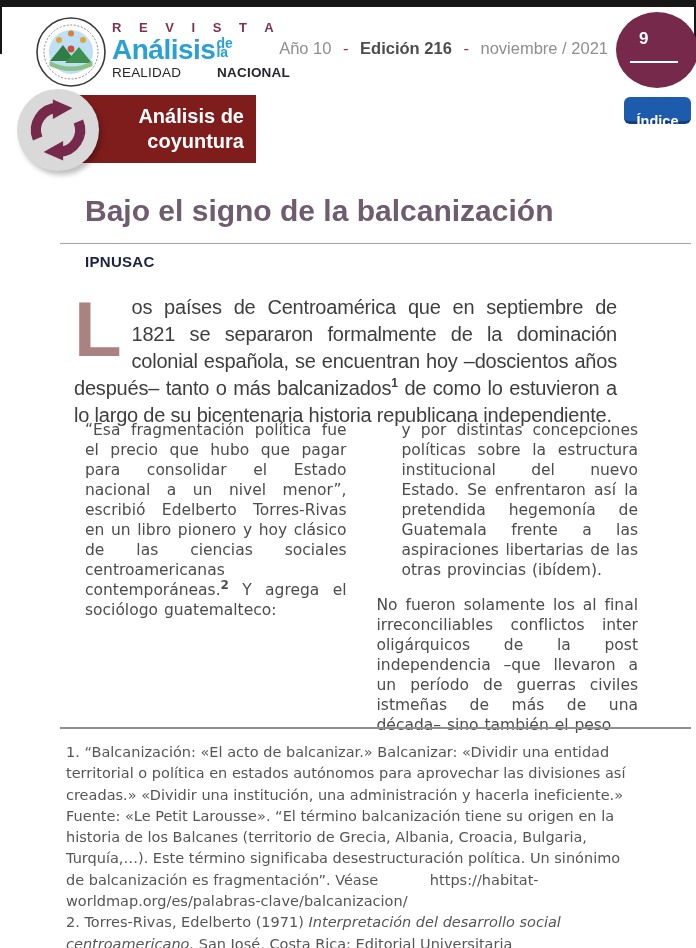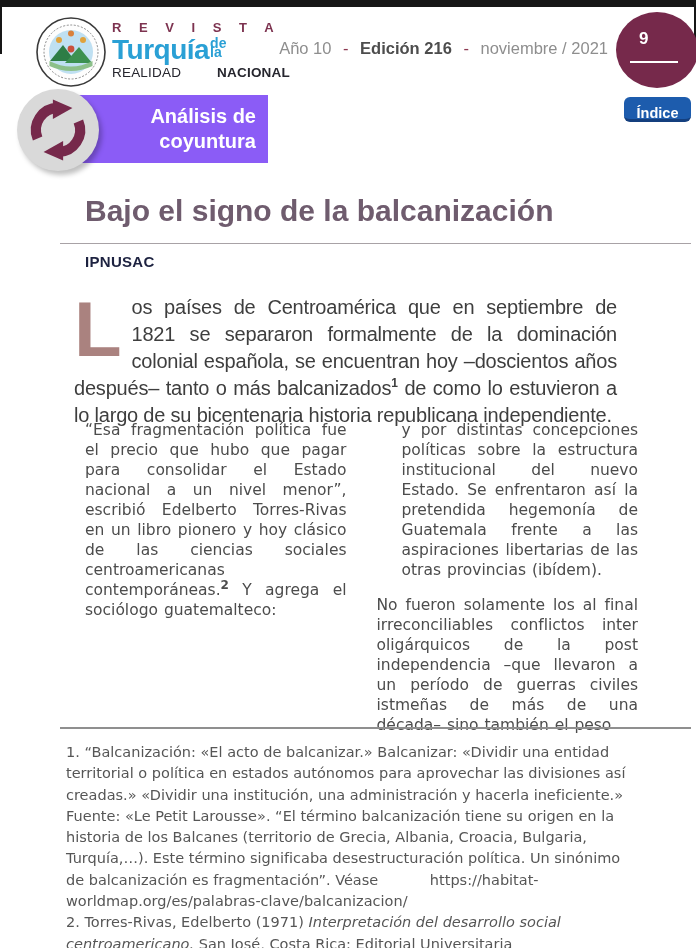--- a/index.html
+++ b/index.html
@@ -28,23 +28,23 @@
   .issue-line .ed{color:#4d4d4d;font-weight:bold;}
 
   .page-badge{position:absolute;left:616px;top:12px;width:82px;height:76px;
     background:#76294b;border-radius:50%;}
   .page-num{position:absolute;left:23px;top:17px;color:#fff;font-weight:bold;font-size:17px;}
   .page-rule{position:absolute;left:14px;top:49px;width:48px;height:2px;background:#fff;}
 
   .indice-btn{position:absolute;left:624px;top:97px;width:67px;height:25px;
     background:#1d5cad;border-radius:6px;border:0;border-bottom:3px solid #143f7e;
     color:#fff;font-weight:bold;font-size:14.5px;text-align:center;line-height:24px;
-    font-family:"Liberation Sans",sans-serif;cursor:pointer;padding:4px;}
+    font-family:"Liberation Sans",sans-serif;cursor:pointer;padding:12px;}
 
-  .banner{position:absolute;left:53px;top:95px;width:215px;height:68px;background:#8b5cf6;}
+  .banner{position:absolute;left:41px;top:95px;width:215px;height:68px;background:#7f1d1d;}
   .banner-text{position:absolute;right:12px;top:9px;text-align:right;color:#fff;
     font-weight:bold;font-size:20px;line-height:25px;}
   .banner-circle{position:absolute;left:17px;top:89px;width:82px;height:82px;
     border-radius:50%;background:#d9d9d9;box-shadow:3px 4px 5px rgba(0,0,0,0.25);}
   .banner-circle svg{position:absolute;left:7px;top:5px;}
 
   
   .title{position:absolute;left:85px;top:194px;font-size:30px;font-weight:700;
     color:#6f5c6e;letter-spacing:0;}
   .title-rule{position:absolute;left:60px;top:243px;width:631px;height:1px;background:#a8a2a6;}
@@ -90,21 +90,21 @@
     <path d="M14.5 45 Q36 56 57.5 45 L57.5 50 Q36 60 14.5 50 Z" fill="#8cc08a"></path>
     <circle cx="24" cy="24" r="3" fill="#e0a23c"></circle>
     <circle cx="36" cy="17.5" r="3" fill="#d9803a"></circle>
     <circle cx="48" cy="24" r="3" fill="#e0a23c"></circle>
     <circle cx="36" cy="33" r="3.4" fill="#c9503c"></circle>
   </svg>
 </div>
 <div class="logo-text">
   <div class="logo-revista">R E V I S T A</div>
   <div class="logo-analisis-row">
-    <span class="logo-analisis">Turquía</span>
+    <span class="logo-analisis">Análisis</span>
     <span class="logo-dela">
       <span>de</span>
       <span>la</span>
     </span>
   </div>
   <div class="logo-realidad">
     <span>REALIDAD</span>
     <span class="b">NACIONAL</span>
   </div>
 </div>

